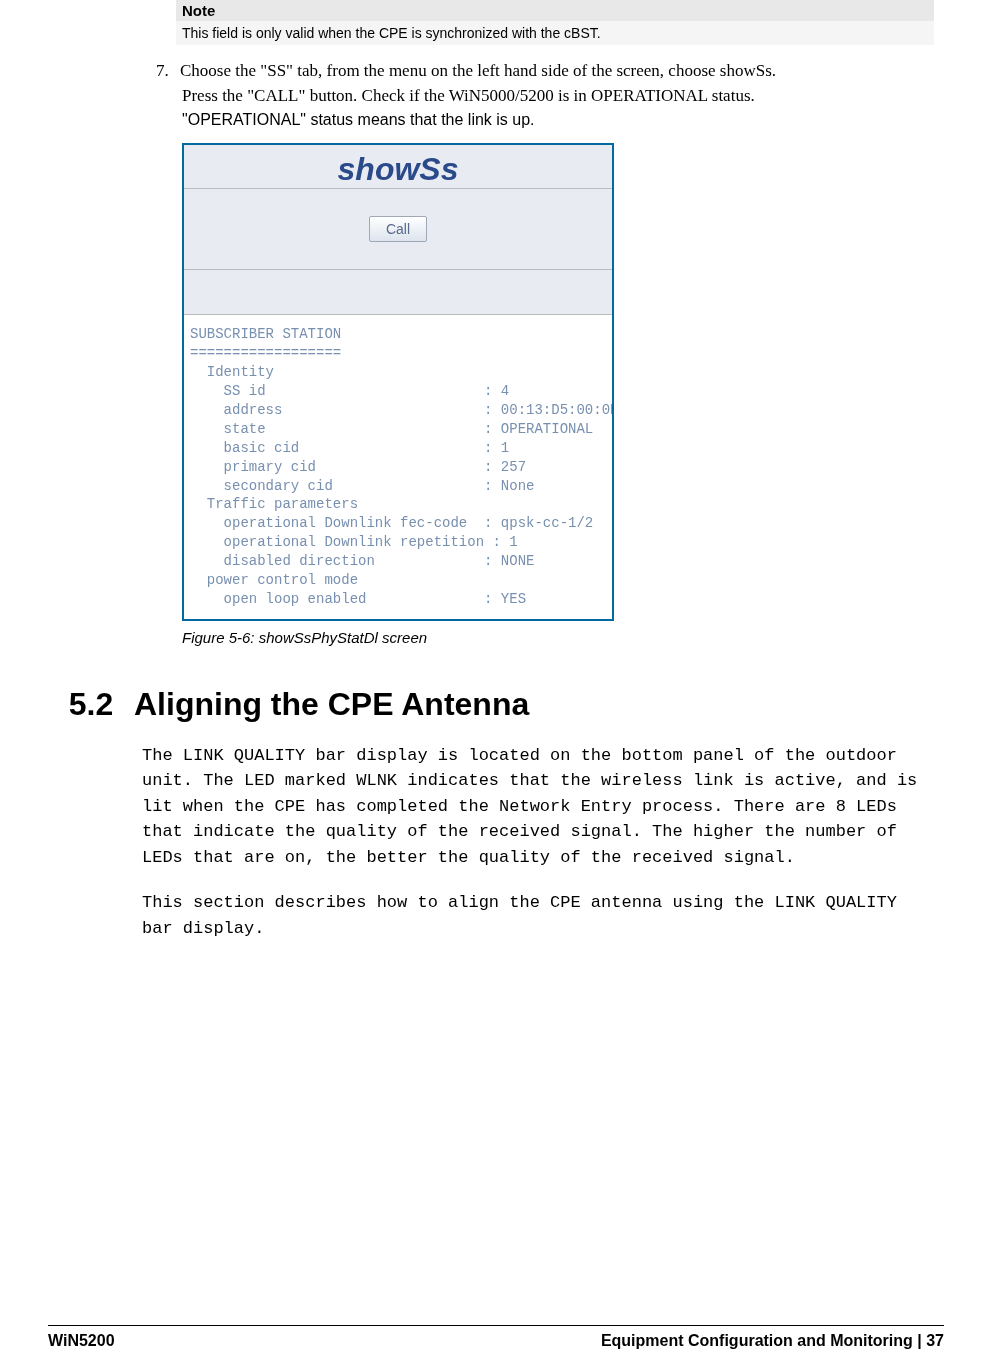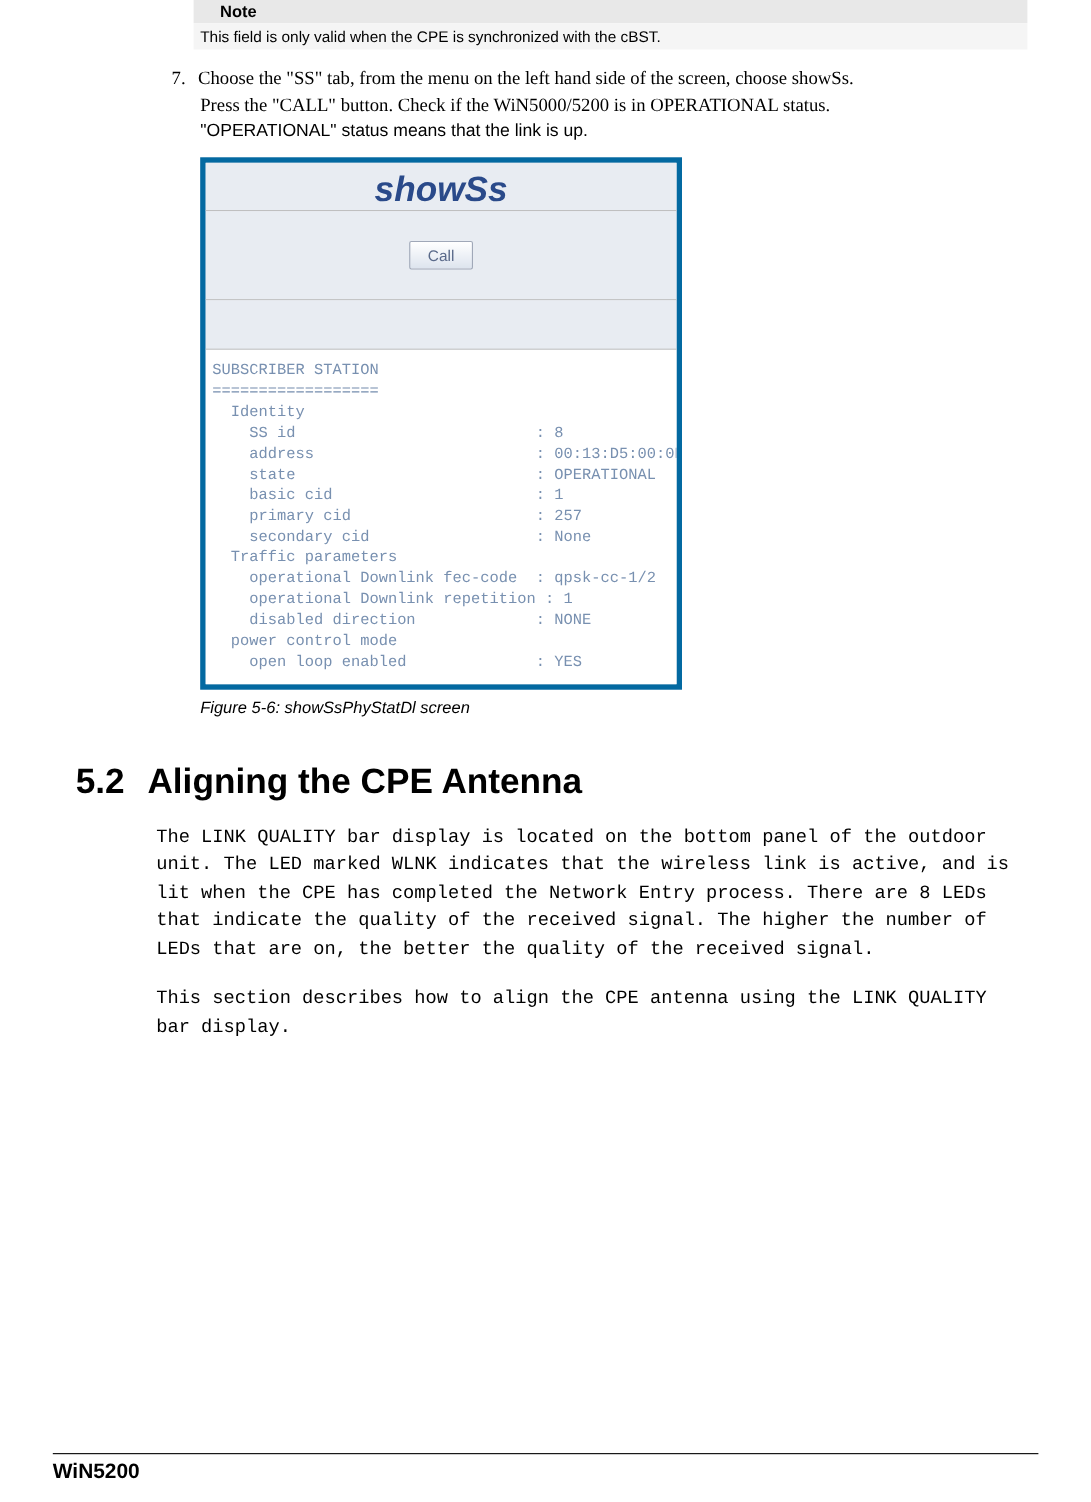--- a/index.html
+++ b/index.html
@@ -16,21 +16,21 @@
     }
     .note-box {
       margin-left: 128px;
       margin-right: 10px;
       font-family: Arial, Helvetica, sans-serif;
     }
     .note-header {
       background: #e8e8e8;
       font-weight: bold;
       font-size: 15px;
-      padding: 2px 24px;
+      padding: 2px 6px;
     }
     .note-body {
       background: #f5f5f5;
       font-size: 14px;
       padding: 4px 6px;
     }
     .step {
       margin: 14px 0 12px 110px;
       font-family: 'Palatino Linotype', 'Book Antiqua', Palatino, Georgia, serif;
       font-size: 17px;
@@ -48,21 +48,21 @@
       margin-left: 24px;
       display: block;
     }
     .op-line {
       font-family: Arial, Helvetica, sans-serif;
       font-size: 16px;
     }
     .screenshot {
       margin: 6px 0 8px 134px;
       width: 428px;
-      border: 5px solid #0369a1;
+      border: 2px solid #0369a1;
       background: #eef1f5;
       font-family: Arial, sans-serif;
     }
     .sc-header {
       font-family: 'Trebuchet MS', Arial, sans-serif;
       font-size: 32px;
       font-weight: bold;
       font-style: italic;
       color: #2a4a8a;
       text-align: center;
@@ -150,21 +150,21 @@
       line-height: 1.5;
     }
     .footer {
       position: absolute;
       bottom: 14px;
       left: 48px;
       right: 48px;
       border-top: 1px solid #000;
       padding-top: 6px;
       font-family: Verdana, Arial, sans-serif;
-      font-size: 19px;
+      font-size: 16px;
       font-weight: bold;
       display: flex;
       justify-content: space-between;
     }
     .footer-left {
     }
     .footer-right {
     }
   </style>
 </head>
@@ -185,21 +185,21 @@
 
   <div class="screenshot">
     <div class="sc-header">showSs</div>
     <div class="sc-mid">
       <button class="call-btn">Call</button>
     </div>
     <div class="sc-spacer"></div>
     <div class="sc-terminal"><span>SUBSCRIBER STATION</span>
 <span>==================</span>
 <span>  Identity</span>
-<span>    SS id                          : 8</span>
+<span>    SS id                          : 4</span>
 <span>    address                        : 00:13:D5:00:0D:76</span>
 <span>    state                          : OPERATIONAL</span>
 <span>    basic cid                      : 1</span>
 <span>    primary cid                    : 257</span>
 <span>    secondary cid                  : None</span>
 <span>  Traffic parameters</span>
 <span>    operational Downlink fec-code  : qpsk-cc-1/2</span>
 <span>    operational Downlink repetition : 1</span>
 <span>    disabled direction             : NONE</span>
 <span>  power control mode</span>
@@ -210,15 +210,16 @@
 
 
   <div class="section">
     <span class="sec-num">5.2</span><span class="sec-title">Aligning the CPE Antenna</span>
     <div class="body-para">The LINK QUALITY bar display is located on the bottom panel of the outdoor unit. The LED marked WLNK indicates that the wireless link is active, and is lit when the CPE has completed the Network Entry process. There are 8 LEDs that indicate the quality of the received signal. The higher the number of LEDs that are on, the better the quality of the received signal.</div>
     <div class="body-para">This section describes how to align the CPE antenna using the LINK QUALITY bar display.</div>
   </div>
 
   <div class="footer">
     <span class="footer-left">WiN5200</span>
+    <span class="footer-right">Equipment Configuration and Monitoring   |   37</span>
   </div>
 
 </div>
 
 </body></html>

